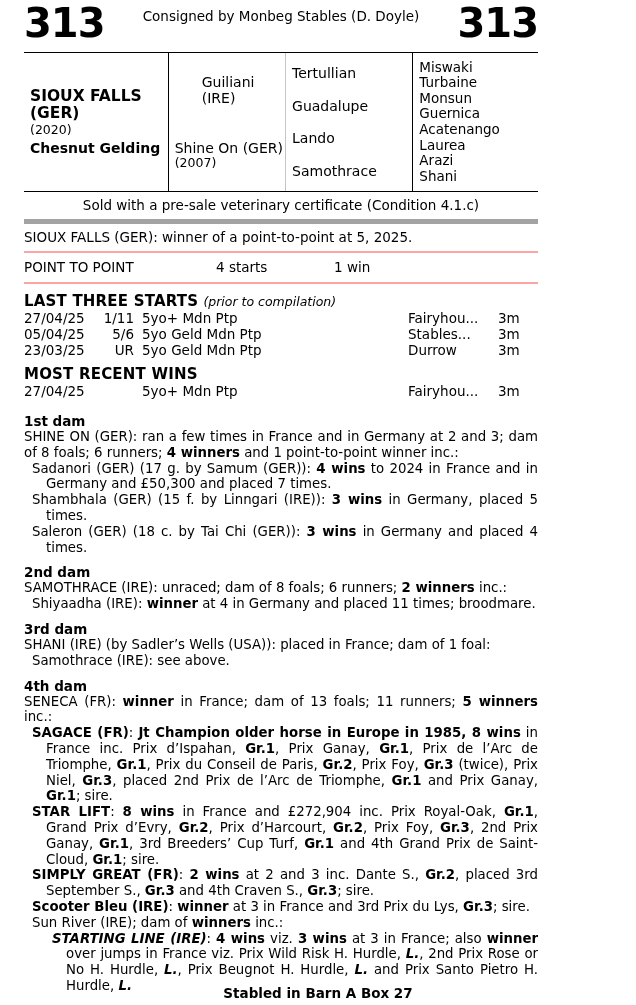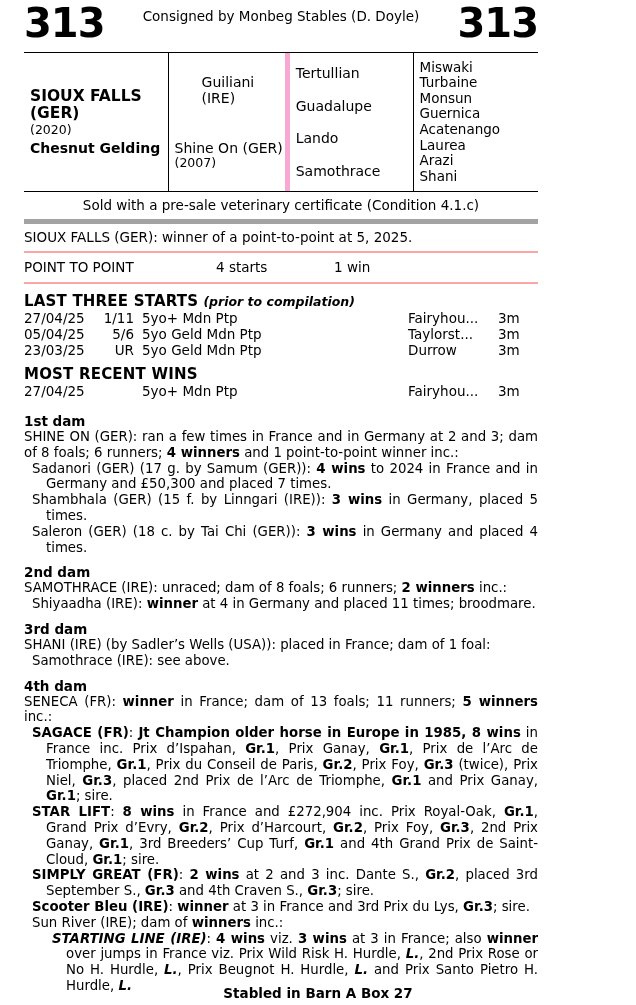--- a/index.html
+++ b/index.html
@@ -40,21 +40,21 @@
   .ped {
     display: flex;
     margin-top: 8px;
     border-top: 1px solid #000;
     border-bottom: 1px solid #000;
     min-height: 140px;
   }
   .ped-col { padding: 4px 0 4px 6px; }
   .col1 { width: 172px; display: flex; flex-direction: column; justify-content: center; }
   .col2 { width: 140px; border-left: 1px solid #000; display: flex; flex-direction: column; justify-content: space-around; }
-  .col3 { width: 152px; border-left: 5px solid #f9a8d4; display: flex; flex-direction: column; justify-content: space-around; }
+  .col3 { width: 152px; border-left: 1px solid #f9a8d4; display: flex; flex-direction: column; justify-content: space-around; }
   .col4 { width: 150px; border-left: 1px solid #000; display: flex; flex-direction: column; justify-content: center; }
 
   .name-main { font-size: 15.5px; font-weight: bold; line-height: 17px; }
   .year { font-size: 12.5px; line-height: 15px; }
   .colour { font-size: 14px; font-weight: bold; line-height: 18px; margin-top: 2px; }
 
   .sire-name { font-size: 14px; line-height: 16px; margin-left: 27px; }
   .dam-name { font-size: 14px; line-height: 16px; }
   .sub-year { font-size: 12.5px; line-height: 14px; }
 
@@ -69,21 +69,21 @@
     border-bottom: 5px solid #a3a3a3;
   }
   .rowline { border-bottom: 2px solid #fca5a5; }
   .blk { font-size: 13.5px; padding: 5px 0 6px 0; }
 
   .ptp { display: flex; font-size: 13.5px; padding: 6px 0 7px 0; }
   .ptp .l1 { width: 192px; }
   .ptp .l2 { width: 118px; }
 
   .sec-title { font-size: 15px; font-weight: bold; letter-spacing: .2px; }
-  .sec-note { font-size: 12.5px; font-style: italic; font-weight: bold; }
+  .sec-note { font-size: 12.5px; font-style: italic; font-weight: normal; }
 
   .starts { padding: 2px 0 5px 0; }
   .start-row { display: flex; font-size: 13.5px; line-height: 16px; }
   .s-date { width: 74px; }
   .s-pos { width: 44px; text-align: right; padding-right: 8px; }
   .s-race { flex: 1; }
   .s-course { width: 90px; }
   .s-dist { width: 40px; }
 
   .mrw { padding: 2px 0 5px 0; }
@@ -172,21 +172,21 @@
           <div class="s-date">27/04/25</div>
           <div class="s-pos">1/11</div>
           <div class="s-race">5yo+ Mdn Ptp</div>
           <div class="s-course">Fairyhou...</div>
           <div class="s-dist">3m</div>
         </div>
         <div class="start-row">
           <div class="s-date">05/04/25</div>
           <div class="s-pos">5/6</div>
           <div class="s-race">5yo Geld Mdn Ptp</div>
-          <div class="s-course">Taylorst...</div>
+          <div class="s-course">Stables...</div>
           <div class="s-dist">3m</div>
         </div>
         <div class="start-row">
           <div class="s-date">23/03/25</div>
           <div class="s-pos">UR</div>
           <div class="s-race">5yo Geld Mdn Ptp</div>
           <div class="s-course">Durrow</div>
           <div class="s-dist">3m</div>
         </div>
       </div>

